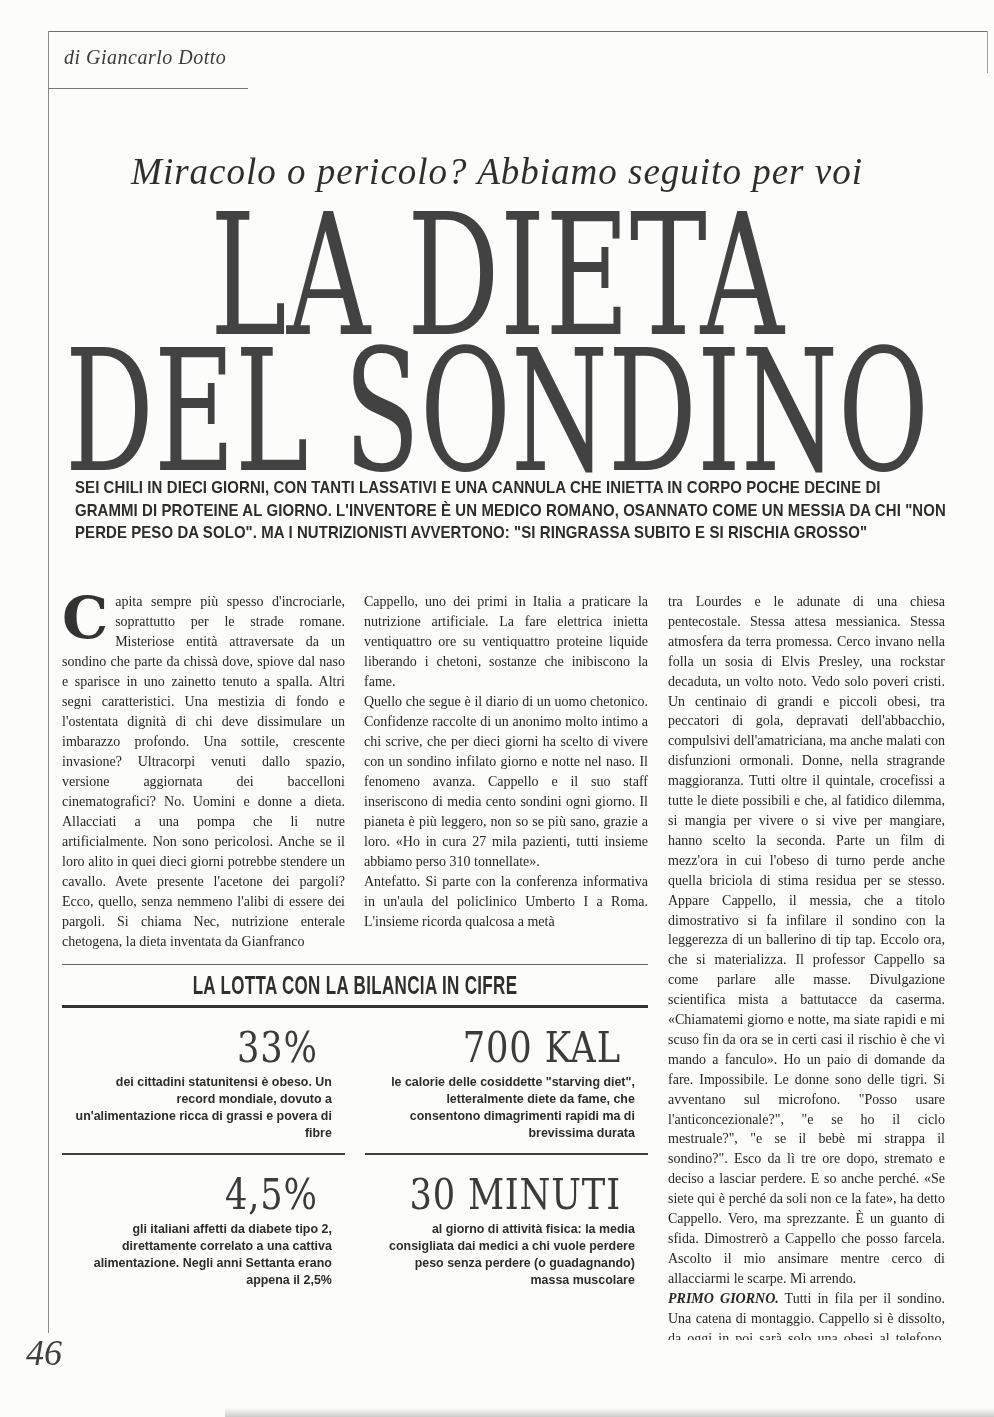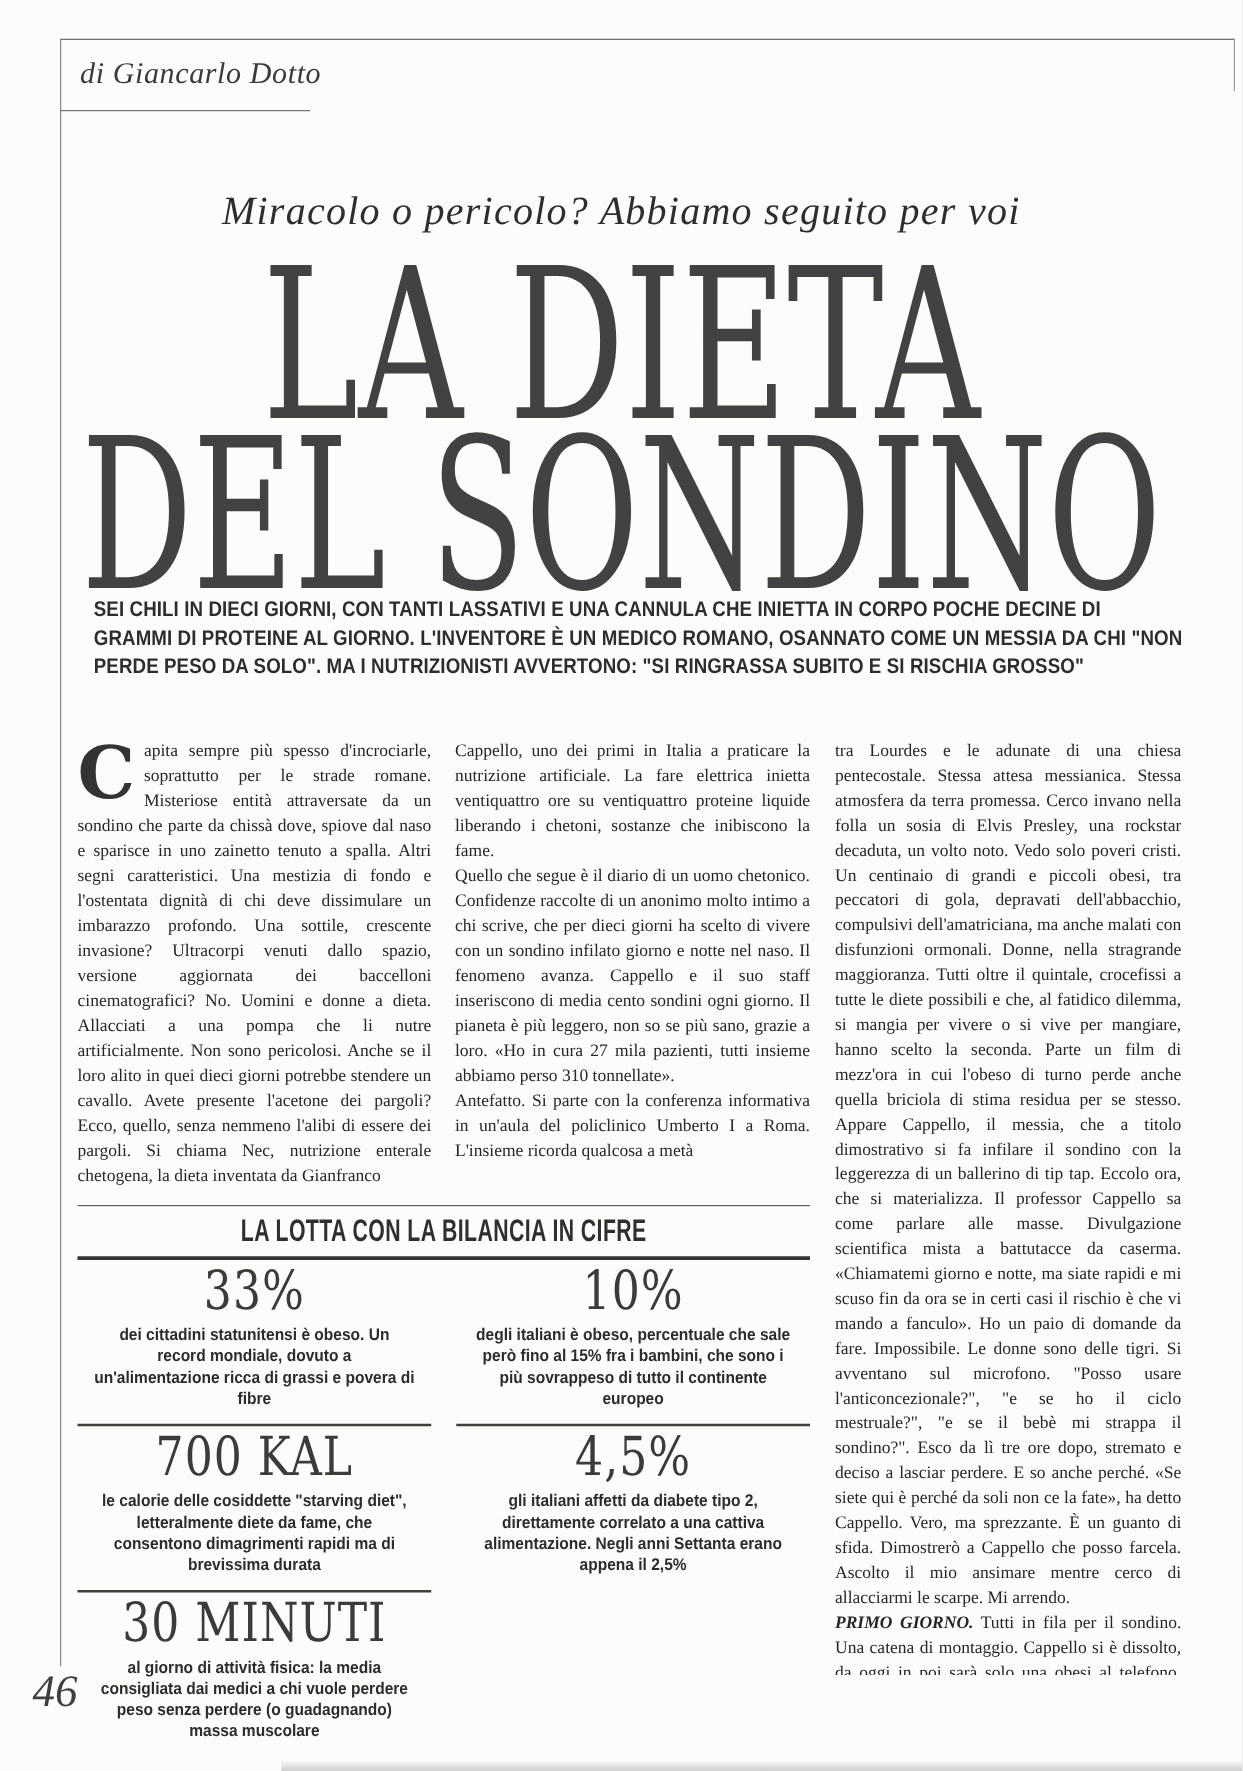--- a/index.html
+++ b/index.html
@@ -7,26 +7,26 @@
     position:relative;width:994px;height:1417px;margin:0 auto;
     background:#fcfcfa;overflow:hidden;
     font-family:"Liberation Serif",serif;color:#262626;
   }
   
   .top-rule{position:absolute;left:48px;top:31px;width:940px;height:1px;background:#6f6f6f;}
   .right-tick{position:absolute;left:987px;top:31px;width:1px;height:42px;background:#a0a0a0;}
   .left-rule{position:absolute;left:48px;top:31px;width:1px;height:1302px;background:#8b8b8b;}
   .byline{
     position:absolute;left:64px;top:46px;
-    font-style:italic;font-size:24px;color:#3a3a3a;letter-spacing:.5px;text-align:center;
+    font-style:italic;font-size:20px;color:#3a3a3a;letter-spacing:.5px;text-align:center;
   }
   .byline-rule{position:absolute;left:48px;top:88px;width:200px;height:1px;background:#777;}
   .kicker{
     position:absolute;left:61px;top:150px;width:872px;text-align:center;
-    font-style:italic;font-size:32px;color:#2e2e2e;letter-spacing:1px;
+    font-style:italic;font-size:37px;color:#2e2e2e;letter-spacing:1px;
   }
   .headline-svg{position:absolute;left:60px;width:874px;height:140px;}
   .hl1{top:208px;}
   .hl2{top:344px;}
   .standfirst{
     position:absolute;left:75px;top:477px;width:990px;
     transform:scaleX(0.88);transform-origin:left top;
     font-family:"Liberation Sans",sans-serif;font-weight:bold;
     font-size:17px;line-height:22.5px;color:#2d2d2d;letter-spacing:.1px;
   }
@@ -46,21 +46,21 @@
   
   .statsbox{margin-top:10px;width:586px;}
   .sb-ruletop{height:1px;background:#666;}
   .sb-title{
     text-align:center;font-family:"Liberation Sans",sans-serif;font-weight:bold;
     font-size:25px;line-height:25px;padding:8px 0 7px 0;color:#2f2f2f;
     transform:scaleX(0.68);transform-origin:center;letter-spacing:.5px;white-space:nowrap;
   }
   .sb-rulebot{height:3px;background:#333;}
   .sb-grid{display:grid;grid-template-columns:283px 283px;column-gap:20px;}
-  .sb-cell{padding:2px 2px 12px 2px;text-align:center;}
+  .sb-cell{padding:16px 2px 12px 2px;text-align:right;}
   .sb-cell.rule{border-bottom:2px solid #3f3f3f;}
   .sb-value{
     display:block;font-family:"DejaVu Serif",serif;font-size:43px;line-height:46px;
     color:#3b3b3b;letter-spacing:1px;transform:scaleX(0.82);transform-origin:center;
     white-space:nowrap;
   }
   .sb-caption{
     display:block;margin-top:3px;font-family:"Liberation Sans",sans-serif;font-weight:bold;
     font-size:13.5px;line-height:17px;color:#2c2c2c;
     transform:scaleX(0.92);transform-origin:center;
@@ -113,24 +113,20 @@
       <div class="statsbox">
         <div class="sb-ruletop"></div>
         <div class="sb-title">LA LOTTA CON LA BILANCIA IN CIFRE</div>
         <div class="sb-rulebot"></div>
         <div class="sb-grid">
           <div class="sb-cell rule">
             <span class="sb-value">33%</span>
             <span class="sb-caption">dei cittadini statunitensi è obeso. Un record mondiale, dovuto a un'alimentazione ricca di grassi e povera di fibre</span>
           </div>
           <div class="sb-cell rule">
-            <span class="sb-value">10%</span>
-            <span class="sb-caption">degli italiani è obeso, percentuale che sale però fino al 15% fra i bambini, che sono i più sovrappeso di tutto il continente europeo</span>
-          </div>
-          <div class="sb-cell rule">
             <span class="sb-value">700 KAL</span>
             <span class="sb-caption">le calorie delle cosiddette "starving diet", letteralmente diete da fame, che consentono dimagrimenti rapidi ma di brevissima durata</span>
           </div>
           <div class="sb-cell">
             <span class="sb-value">4,5%</span>
             <span class="sb-caption">gli italiani affetti da diabete tipo 2, direttamente correlato a una cattiva alimentazione. Negli anni Settanta erano appena il 2,5%</span>
           </div>
           <div class="sb-cell">
             <span class="sb-value">30 MINUTI</span>
             <span class="sb-caption">al giorno di attività fisica: la media consigliata dai medici a chi vuole perdere peso senza perdere (o guadagnando) massa muscolare</span>

